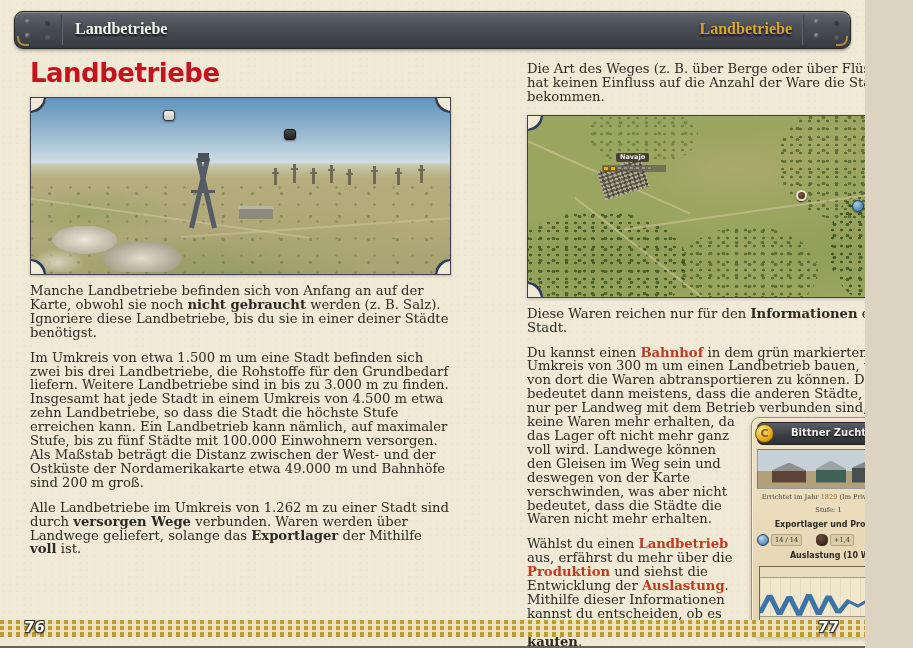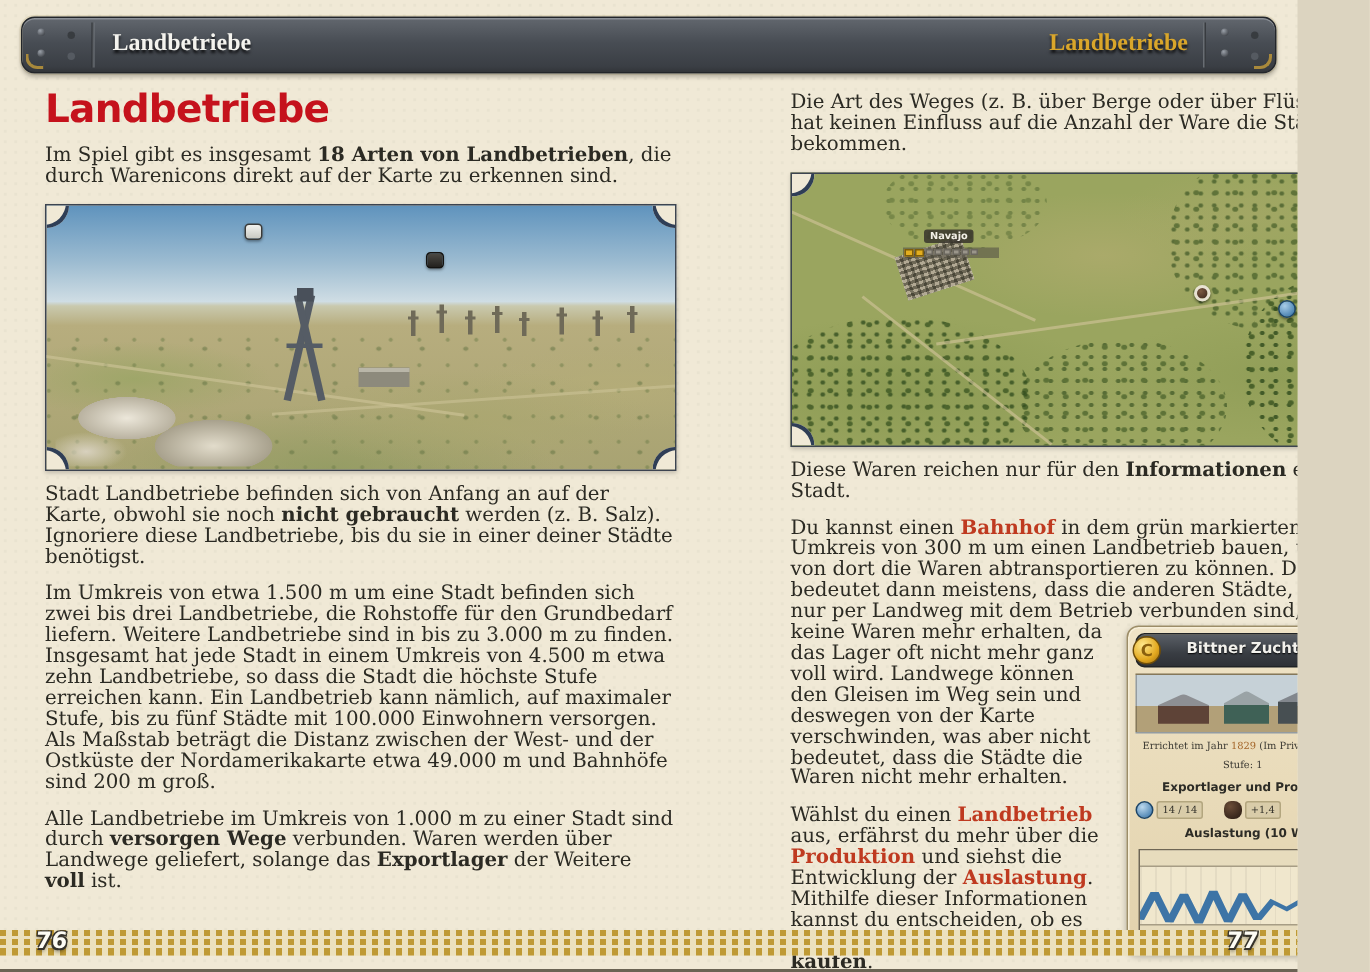--- a/index.html
+++ b/index.html
@@ -165,21 +165,20 @@
     <div class="cap-line l"></div>
     <div class="cap-line r"></div>
     <span class="title-left">Landbetriebe</span>
     <span class="title-right">Landbetriebe</span>
     <div class="gold-corner bl"></div>
     <div class="gold-corner br"></div>
   </div>
 
   <div id="left-col" class="col">
     <h1 class="red">Landbetriebe</h1>
-    <p class="body"><span>Im Spiel gibt es insgesamt </span><span class="seg-b">18 Arten von Landbetrieben</span><span>, die durch Warenicons direkt auf der Karte zu erkennen sind.</span></p>
 
     <div id="landscape" class="shot">
       <div class="ground-patches"></div>
       <div class="bushes"></div>
       <div class="path1"></div>
       <div class="path2"></div>
       <div class="quarry"></div>
       <div class="aframe">
         <div class="leg a"></div>
         <div class="leg b"></div>
@@ -196,23 +195,23 @@
       <div class="derrick" style="left:366px;top:70px;height:17px;"></div>
       <div class="derrick" style="left:389px;top:67px;height:18px;"></div>
       <div class="sky-icon one"></div>
       <div class="sky-icon two"></div>
       <div class="notch tl"></div>
         <div class="notch tr"></div>
       <div class="notch bl"></div>
         <div class="notch br"></div>
     </div>
 
-    <p class="body"><span>Stadt Landbetriebe befinden sich von Anfang an auf der Karte, obwohl sie noch </span><span class="seg-b">nicht gebraucht</span><span> werden (z. B. Salz). Ignoriere diese Landbetriebe, bis du sie in einer deiner Städte benötigst.</span></p>
+    <p class="body"><span>Manche Landbetriebe befinden sich von Anfang an auf der Karte, obwohl sie noch </span><span class="seg-b">nicht gebraucht</span><span> werden (z. B. Salz). Ignoriere diese Landbetriebe, bis du sie in einer deiner Städte benötigst.</span></p>
     <p class="body"><span>Im Umkreis von etwa 1.500 m um eine Stadt befinden sich zwei bis drei Landbetriebe, die Rohstoffe für den Grundbedarf liefern. Weitere Landbetriebe sind in bis zu 3.000 m zu finden. Insgesamt hat jede Stadt in einem Umkreis von 4.500 m etwa zehn Landbetriebe, so dass die Stadt die höchste Stufe erreichen kann. Ein Landbetrieb kann nämlich, auf maximaler Stufe, bis zu fünf Städte mit 100.000 Einwohnern versorgen. Als Maßstab beträgt die Distanz zwischen der West- und der Ostküste der Nordamerikakarte etwa 49.000 m und Bahnhöfe sind 200 m groß.</span></p>
-    <p class="body"><span>Alle Landbetriebe im Umkreis von 1.000 m zu einer Stadt sind durch </span><span class="seg-b">versorgen Wege</span><span> verbunden. Waren werden über Landwege geliefert, solange das </span><span class="seg-b">Exportlager</span><span> der Weitere </span><span class="seg-b">voll</span><span> ist.</span></p>
+    <p class="body"><span>Alle Landbetriebe im Umkreis von 1.262 m zu einer Stadt sind durch </span><span class="seg-b">versorgen Wege</span><span> verbunden. Waren werden über Landwege geliefert, solange das </span><span class="seg-b">Exportlager</span><span> der Mithilfe </span><span class="seg-b">voll</span><span> ist.</span></p>
   </div>
 
   <div id="right-col" class="col">
     <p class="body"><span>Die Art des Weges (z. B. über Berge oder über Flüsse) hat keinen Einfluss auf die Anzahl der Ware die Städte bekommen.</span></p>
 
     <div id="map" class="shot">
       <div class="patches"></div>
       <div class="trees" style="left:-20px;top:95px;width:180px;height:110px;opacity:.75;"></div>
       <div class="trees" style="left:150px;top:110px;width:140px;height:90px;opacity:.6;"></div>
       <div class="trees" style="left:250px;top:-15px;width:140px;height:120px;opacity:.6;"></div>

